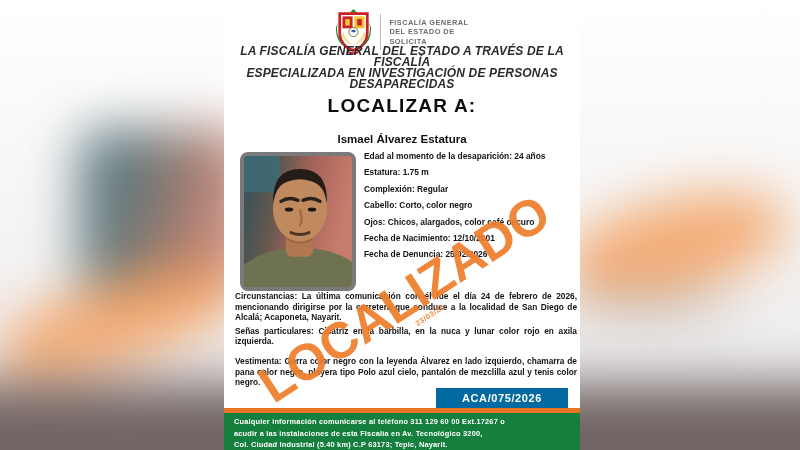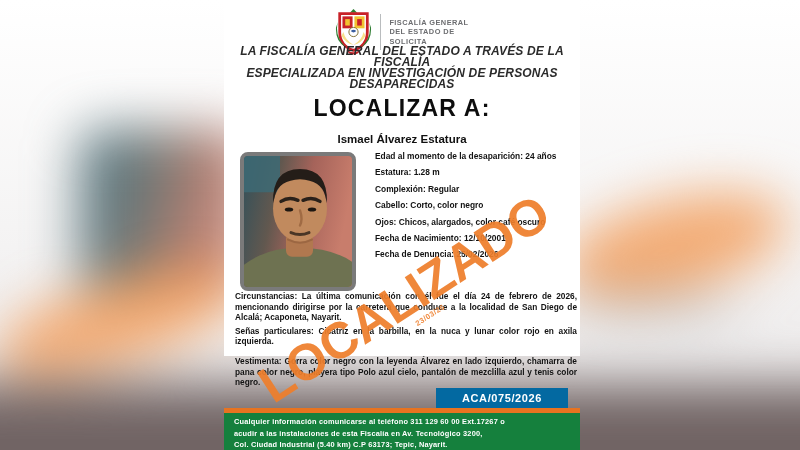--- a/index.html
+++ b/index.html
@@ -13,41 +13,41 @@
   .bg .blob{position:absolute;border-radius:50%;}
   .bg .photo-blob{left:120px;top:170px;width:170px;height:160px;border-radius:18px;
     background:linear-gradient(105deg,#41626b 22%,#6a6158 45%,#a86a5c 65%,#c8806e 90%);opacity:.85;}
   .bg .orange-left{left:30px;top:320px;width:260px;height:80px;background:#f29a55;transform:rotate(-18deg);opacity:.8;}
   .bg .orange-right{left:600px;top:240px;width:230px;height:90px;background:#f29a55;transform:rotate(-14deg);opacity:.8;}
   .bg .bottom-bar{position:absolute;left:-40px;right:-40px;top:425px;height:120px;border-radius:0;
     background:#695c5c;opacity:.95;}
   .bg .gray-smudge{left:600px;top:330px;width:180px;height:30px;background:#8d8d8d;opacity:.4;}
 
   
-  .poster{position:absolute;left:224px;top:0;width:356px;height:356px;background:#ffffff;z-index:1;}
+  .poster{position:absolute;left:224px;top:0;width:356px;height:450px;background:#ffffff;z-index:1;}
 
   .logo-row{position:absolute;left:0;top:9px;width:100%;display:flex;justify-content:center;align-items:center;gap:8px;}
   .crest{width:37px;height:46px;flex:0 0 auto;}
   .logo-divider{width:1px;height:36px;background:#b9bcbe;}
   .agency-name{color:#6d6e71;font-weight:bold;font-size:7.4px;line-height:9.4px;letter-spacing:.45px;}
 
   .intro{position:absolute;left:6px;right:6px;top:46px;text-align:center;color:#2b2b2b;
     font-weight:bold;font-size:12px;line-height:11px;letter-spacing:.15px;font-style:italic;}
   .headline{position:absolute;left:0;top:95px;width:100%;text-align:center;color:#0d0d0d;
-    font-weight:800;font-size:23px;letter-spacing:1.2px;}
+    font-weight:800;font-size:19px;letter-spacing:1.2px;}
   .person-name{position:absolute;left:0;top:133px;width:100%;text-align:center;color:#111;
     font-weight:bold;font-size:11.5px;}
 
   .photo-frame{position:absolute;left:16px;top:152px;width:108px;height:131px;
     border:4px solid #7a7a7a;border-radius:8px;overflow:hidden;background:#9a6a5e;}
   .photo-frame svg{display:block;width:100%;height:100%;}
 
   .details{position:absolute;left:140px;top:151px;right:7px;}
   .detail-line{color:#121212;font-weight:bold;font-size:8.4px;line-height:10px;
-    margin-bottom:6.4px;text-align:justify;margin-left:11px;}
+    margin-bottom:6.4px;text-align:justify;}
 
   .paras{position:absolute;left:11px;right:3px;top:291px;}
   .para{color:#121212;font-weight:bold;font-size:8.3px;line-height:10.6px;text-align:justify;margin-bottom:3px;}
   .para.clothing{margin-top:9px;}
 
   .case-badge{position:absolute;left:212px;top:388px;width:132px;height:20px;background:#0369a1;
     color:#fff;font-weight:bold;font-size:11px;letter-spacing:.6px;display:flex;align-items:center;justify-content:center;}
   .accent-bar{position:absolute;left:0;top:408px;width:100%;height:5px;background:#e87320;}
   .footer{position:absolute;left:0;top:413px;width:100%;height:37px;background:#15803d;box-sizing:border-box;
     padding:3px 0 0 10px;}
@@ -126,21 +126,21 @@
       <ellipse cx="45" cy="53" rx="4.2" ry="2" fill="#1e1711"></ellipse>
       <ellipse cx="68" cy="53" rx="4.2" ry="2" fill="#1e1711"></ellipse>
       <path d="M56 54 q3 9 0 15" stroke="#a06b44" stroke-width="2.4" fill="none" stroke-linecap="round"></path>
       <path d="M47 76 q9 4 18 0" stroke="#4a3626" stroke-width="3" fill="none" stroke-linecap="round"></path>
       <path d="M44 83 q12 6 24 0" stroke="#8d5c3a" stroke-width="2" fill="none" stroke-linecap="round" opacity="0.6"></path>
     </svg>
   </div>
 
   <div class="details">
     <div class="detail-line">Edad al momento de la desaparición: 24 años</div>
-    <div class="detail-line">Estatura: 1.28 m</div>
+    <div class="detail-line">Estatura: 1.75 m</div>
     <div class="detail-line">Complexión: Regular</div>
     <div class="detail-line">Cabello: Corto, color negro</div>
     <div class="detail-line">Ojos: Chicos, alargados, color café oscuro</div>
     <div class="detail-line">Fecha de Nacimiento: 12/10/2001</div>
     <div class="detail-line">Fecha de Denuncia: 25/02/2026</div>
   </div>
 
   <div class="paras">
     <div class="para">Circunstancias: La última comunicación con él fue el día 24 de febrero de 2026, mencionando dirigirse por la carretera que conduce a la localidad de San Diego de Alcalá; Acaponeta, Nayarit.</div>
     <div class="para">Señas particulares: Cicatriz en la barbilla, en la nuca y lunar color rojo en axila izquierda.</div>

